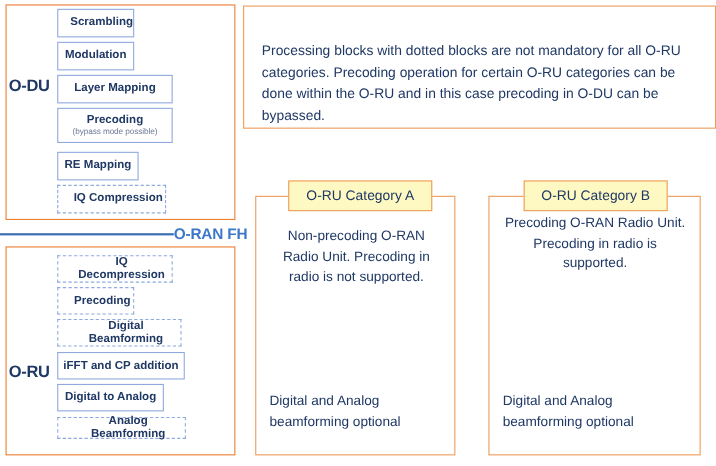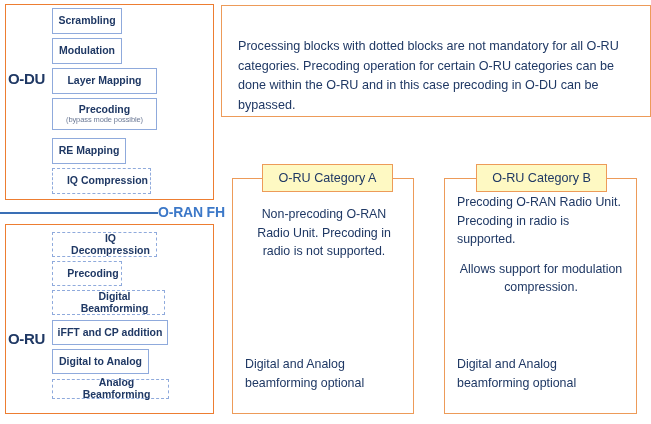--- a/index.html
+++ b/index.html
@@ -126,21 +126,21 @@
     line-height: 1.5;
     color: #1F3864;
   }
 </style>
 </head>
 <body>
 
 <div class="abs group-box" style="left:5px; top:4px; width:209px; height:196px;"></div>
 <div class="group-label" style="top:70px;">O-DU</div>
 
-<div class="pblock" style="left:52px; top:8px; width:70px; height:26px;">
+<div class="pblock" style="left:52px; top:8px; width:70px; height:26px;align-items:flex-end;">
   <span>Scrambling</span>
 </div>
 
 <div class="pblock" style="left:52px; top:38px; width:70px; height:26px;">
   <span>Modulation</span>
 </div>
 
 <div class="pblock" style="left:52px; top:68px; width:105px; height:26px;">
   <span>Layer Mapping</span>
 </div>
@@ -202,17 +202,16 @@
 <div class="cat-foot" style="left:245px; top:355px; width:158px;">
   <span>Digital and Analog beamforming optional</span>
 </div>
 
 <div class="cat-card" style="left:444px; top:178px; width:193px; height:236px;"></div>
 <div class="cat-title" style="left:476px; top:164px; width:131px; height:28px;">
   <span>O-RU Category B</span>
 </div>
 <div class="cat-body" style="left:457px; top:193px; width:168px;">
   <p class="cat-para">Precoding O-RAN Radio Unit. Precoding in radio is supported.</p>
-  <p class="cat-para">Allows support for modulation compression.</p>
 </div>
 <div class="cat-foot" style="left:457px; top:355px; width:168px;">
   <span>Digital and Analog beamforming optional</span>
 </div>
 
 </body></html>

